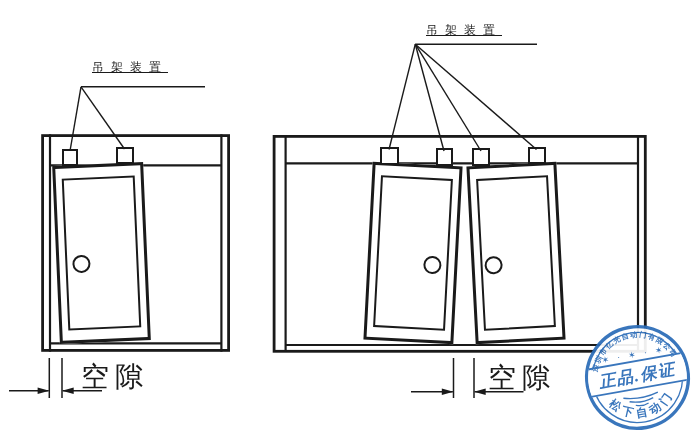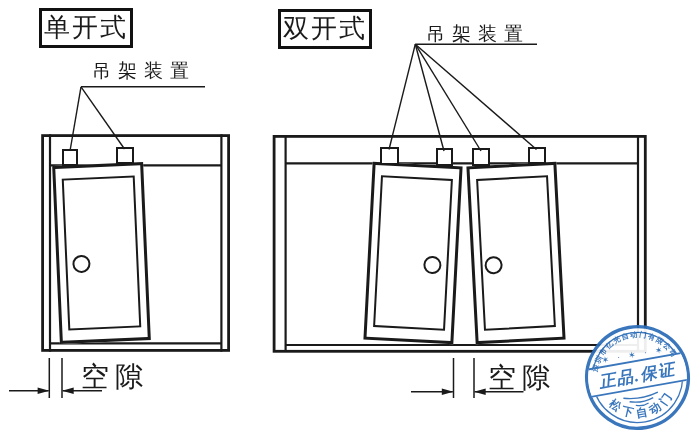--- a/index.html
+++ b/index.html
@@ -11,21 +11,21 @@
   .layer{position:absolute;left:0;top:0;width:693px;height:436px;pointer-events:none;}
 
   
   .title-box{
     position:absolute;box-sizing:border-box;border:3px solid #111;background:#fff;
     display:flex;align-items:center;justify-content:center;
     font-size:26px;letter-spacing:2px;line-height:1;z-index:5;
   }
   
   .lbl{position:absolute;line-height:1;white-space:nowrap;z-index:5;}
-  .hanger-lbl{font-size:19px;letter-spacing:7px;}
+  .hanger-lbl{font-size:12px;letter-spacing:7px;text-decoration:underline;}
   .gap-lbl{font-size:28px;letter-spacing:6px;}
 
   
   .door{
     position:absolute;box-sizing:border-box;background:#fff;
     border:3.5px solid #1a1a1a;z-index:2;
   }
   .door-inner{
     position:absolute;left:6px;right:6px;top:10px;bottom:10px;
     border:2.8px solid #1a1a1a;
@@ -128,26 +128,20 @@
     <g stroke="#1a1a1a" fill="#1a1a1a">
       <line x1="453.5" y1="358" x2="453.5" y2="398" stroke-width="1.5"></line>
       <line x1="474" y1="358" x2="474" y2="398" stroke-width="1.5"></line>
       <line x1="411" y1="391.8" x2="452.8" y2="391.8" stroke-width="1.5"></line>
       <polygon points="453.5,391.8 441.8,388.5 441.8,395.1" stroke="none"></polygon>
       <line x1="474.7" y1="391.8" x2="523.5" y2="391.8" stroke-width="1.5"></line>
       <polygon points="474,391.8 485.7,388.5 485.7,395.1" stroke="none"></polygon>
     </g>
   </svg>
 
-  <div class="title-box" style="left:39px;top:8px;width:94px;height:39.5px;">
-    <span>单开式</span>
-  </div>
-  <div class="title-box" style="left:278px;top:9px;width:94px;height:39.5px;">
-    <span>双开式</span>
-  </div>
 
   <div class="lbl hanger-lbl" style="left:92px;top:61px;">吊架装置</div>
   <div class="lbl hanger-lbl" style="left:426px;top:24px;">吊架装置</div>
 
   <div class="lbl gap-lbl" style="left:81px;top:362.5px;">空隙</div>
   <div class="lbl gap-lbl" style="left:488px;top:364px;">空隙</div>
 
   <svg id="stamp-svg" width="133" height="133" viewBox="0 0 133 133" style="opacity:.93;">
     <defs>
       <clipPath id="stamp-clip">

